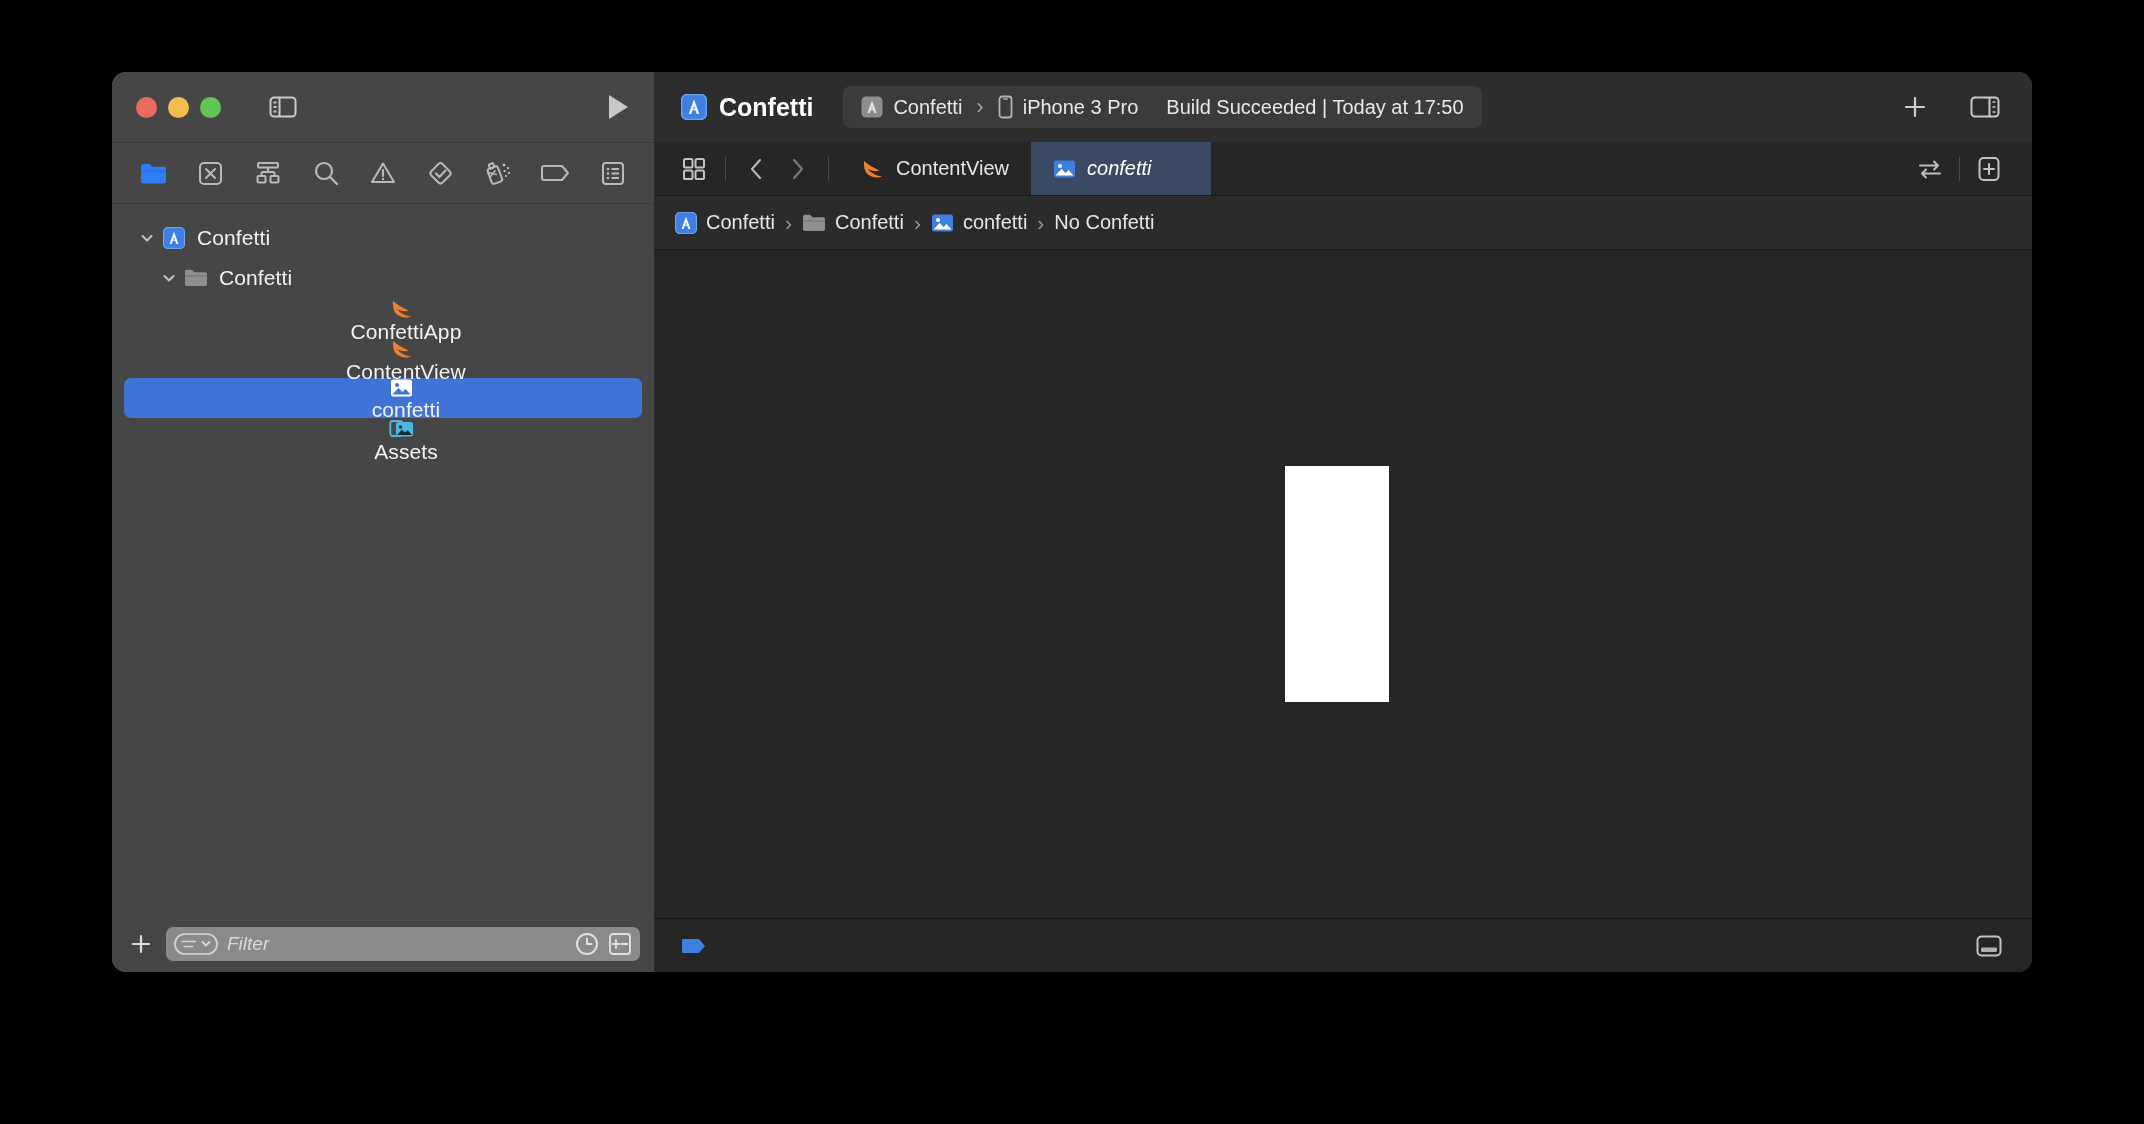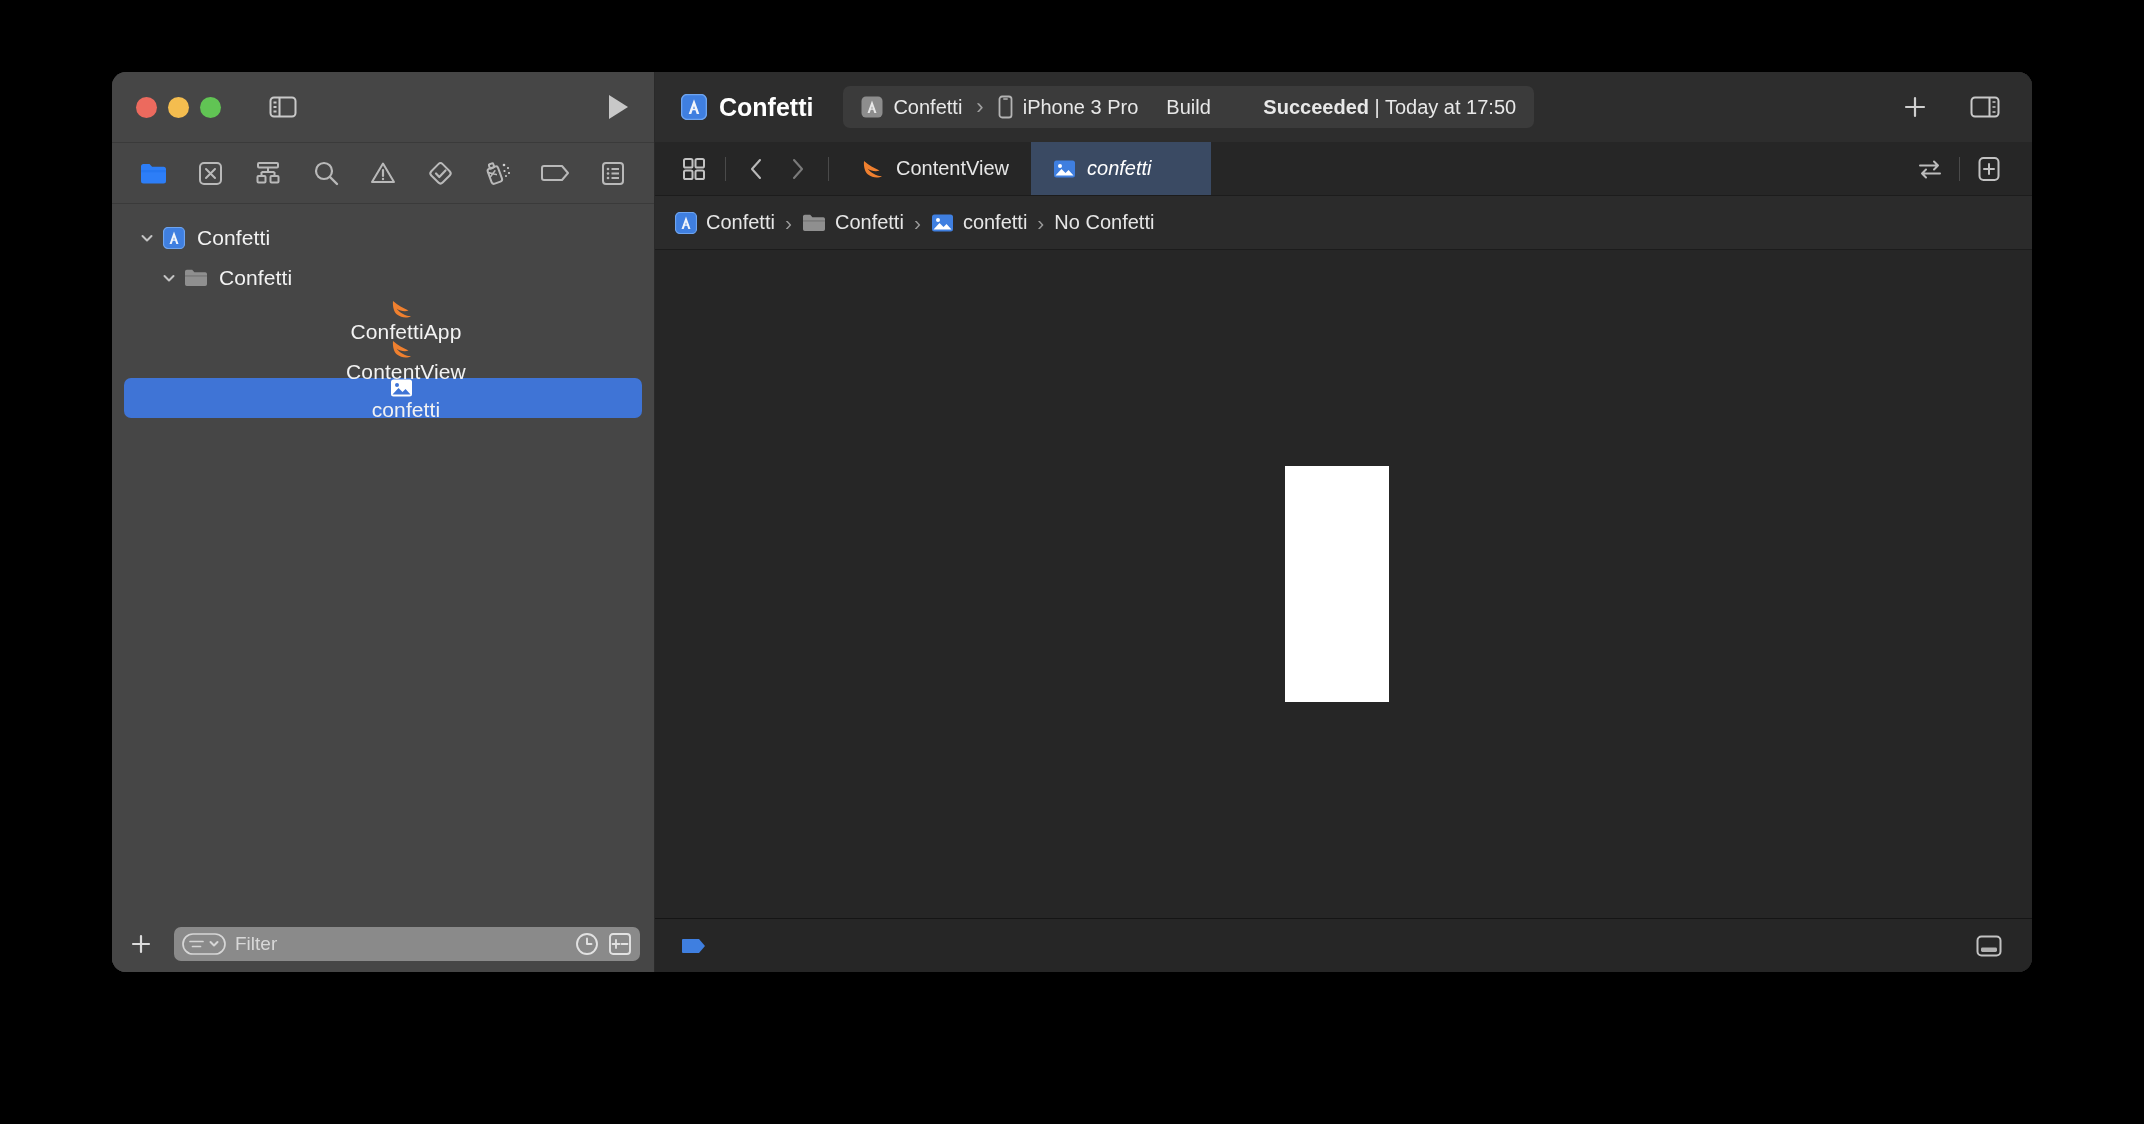--- a/index.html
+++ b/index.html
@@ -109,23 +109,24 @@
 
   .depth-0 { padding-left: 10px; }
   .depth-1 { padding-left: 32px; }
   .depth-2 { padding-left: 54px; flex-direction: column; }
 
   .nav-filterbar {
     height: 56px;
     display: flex;
     align-items: center;
     padding: 0 14px 0 12px;
-    gap: 16px;
+    gap: 8px;
     flex-shrink: 0;
     background: #464646;
+    font-style: italic;
   }
   .add-btn {
     width: 34px; height: 34px;
     display: flex; align-items: center; justify-content: center;
   }
   .filter-field {
     flex: 1;
     height: 34px;
     background: #8a8a8a;
     border-radius: 7px;
@@ -173,21 +174,21 @@
     background: #3b3b3b;
     border-radius: 7px;
     display: flex;
     align-items: center;
     padding: 0 18px;
     gap: 10px;
   }
   .scheme-text { color: #e8e8e8; font-size: 20px; white-space: nowrap; }
   .bc-sep { color: #a0a0a0; font-size: 22px; margin: 0 4px; }
   .status-text { color: #e8e8e8; font-size: 20px; margin-left: 18px; white-space: nowrap; }
-  .status-text b { font-weight: bold; margin-left: 47px; }
+  .status-text b { font-weight: normal; }
 
   .tb-right { margin-left: auto; display: flex; align-items: center; gap: 32px; padding-right: 6px; }
   .tb-btn { width: 38px; height: 36px; display: flex; align-items: center; justify-content: center; }
 
   .ed-tabbar {
     height: 54px;
     background: #262626;
     display: flex;
     align-items: stretch;
     flex-shrink: 0;
@@ -424,20 +425,32 @@
           <svg width="23" height="20" viewBox="0 0 23 20">
             <rect x="1" y="1.5" width="21" height="17" rx="2.5" fill="#ffffff"></rect>
             <circle cx="7" cy="7" r="2" fill="#3f74d6"></circle>
             <path d="M2.5 16.5 L8.5 10 L12.5 14 L15.5 11 L20.5 16.5 Z" fill="#3f74d6"></path>
           </svg>
         </span>
         <span class="tw-label">confetti</span>
       </div>
 
 
+      <div class="tree-row depth-2">
+        <span class="tw-chevron"></span>
+        <span class="tw-icon">
+          <svg width="26" height="22" viewBox="0 0 26 22">
+            <rect x="1.3" y="3" width="12" height="15" rx="2.5" fill="none" stroke="#4bb8dd" stroke-width="1.9"></rect>
+            <rect x="7" y="4" width="17" height="14.5" rx="2.5" fill="#4bb8dd"></rect>
+            <circle cx="11.5" cy="9" r="1.7" fill="#1e2b33"></circle>
+            <path d="M8 17 L13 11.5 L16 14.5 L18.5 12 L23 17 Z" fill="#1e2b33"></path>
+          </svg>
+        </span>
+        <span class="tw-label">Assets</span>
+      </div>
 
 
     </div>
 
     <div class="nav-filterbar">
       <div class="add-btn">
         <svg width="24" height="24" viewBox="0 0 24 24">
           <line x1="12" y1="4" x2="12" y2="20" stroke="#dcdcdc" stroke-width="2.2" stroke-linecap="round"></line>
           <line x1="4" y1="12" x2="20" y2="12" stroke="#dcdcdc" stroke-width="2.2" stroke-linecap="round"></line>
         </svg>

